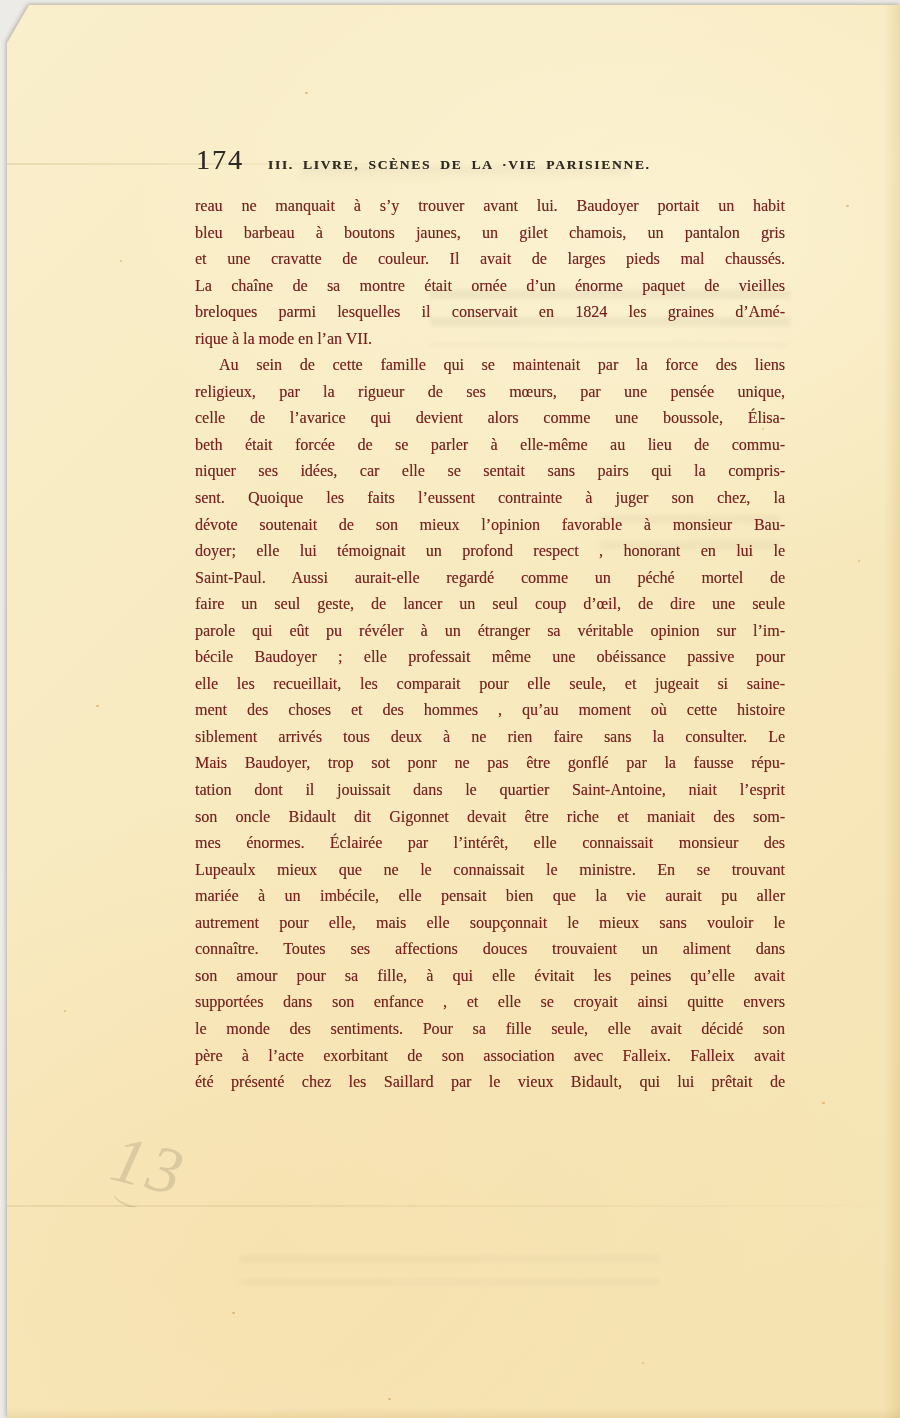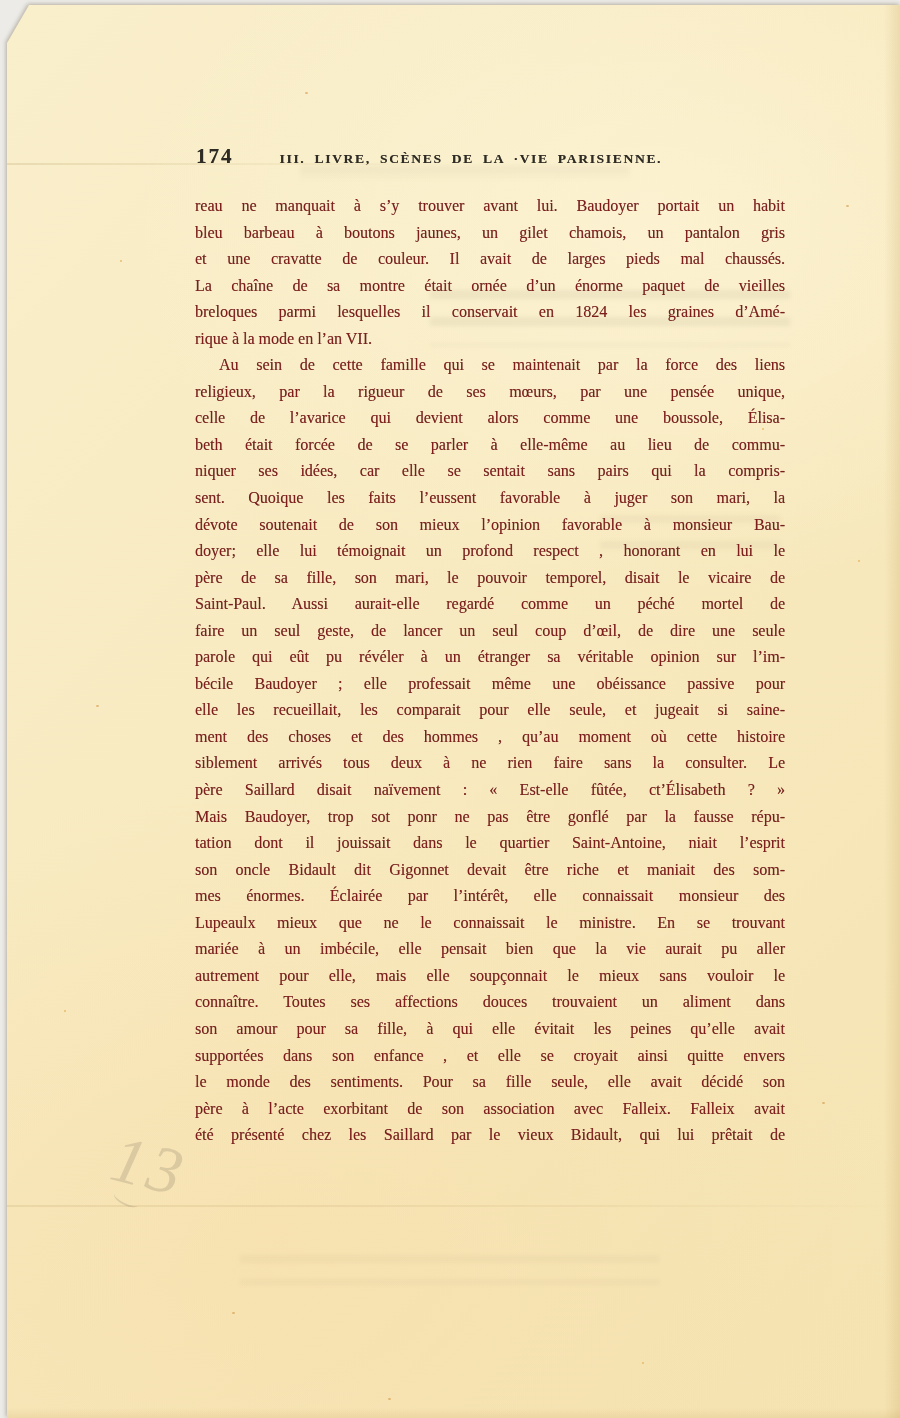--- a/index.html
+++ b/index.html
@@ -35,25 +35,25 @@
 
   .content{ position:absolute; inset:0; }
 
   
   .header{
     position:absolute; left:196px; top:144px; width:600px;
     display:flex; align-items:baseline;
     color:#2e2b24;
   }
   .pagenum{
-    font-size:21px; letter-spacing:2px; font-weight:700;
+    font-size:28px; letter-spacing:2px; font-weight:400;
     text-shadow:.2px .2px .3px rgba(40,35,25,.55);
   }
   .runtitle{
-    margin-left:46px;
+    margin-left:24px;
     font-size:13.5px; font-weight:700;
     letter-spacing:1.7px; word-spacing:4px;
     text-shadow:.2px .2px .3px rgba(40,35,25,.5);
     white-space:nowrap;
   }
 
   
   .text{
     position:absolute; left:195px; top:193px; width:590px;
     font-size:16px; line-height:26.55px;
@@ -142,32 +142,30 @@
         <div class="line">bleu barbeau à boutons jaunes, un gilet chamois, un pantalon gris</div>
         <div class="line">et une cravatte de couleur. Il avait de larges pieds mal chaussés.</div>
         <div class="line">La chaîne de sa montre était ornée d’un énorme paquet de vieilles</div>
         <div class="line">breloques parmi lesquelles il conservait en 1824 les graines d’Amé-</div>
         <div class="line para-end">rique à la mode en l’an VII.</div>
         <div class="line indent">Au sein de cette famille qui se maintenait par la force des liens</div>
         <div class="line">religieux, par la rigueur de ses mœurs, par une pensée unique,</div>
         <div class="line">celle de l’avarice qui devient alors comme une boussole, Élisa-</div>
         <div class="line">beth était forcée de se parler à elle-même au lieu de commu-</div>
         <div class="line">niquer ses idées, car elle se sentait sans pairs qui la compris-</div>
-        <div class="line">sent. Quoique les faits l’eussent favorable à juger son mari, la</div>
+        <div class="line">sent. Quoique les faits l’eussent contrainte à juger son chez, la</div>
         <div class="line">dévote soutenait de son mieux l’opinion favorable à monsieur Bau-</div>
         <div class="line">doyer; elle lui témoignait un profond respect , honorant en lui le</div>
-        <div class="line">père de sa fille, son mari, le pouvoir temporel, disait le vicaire de</div>
         <div class="line">Saint-Paul. Aussi aurait-elle regardé comme un péché mortel de</div>
         <div class="line">faire un seul geste, de lancer un seul coup d’œil, de dire une seule</div>
         <div class="line">parole qui eût pu révéler à un étranger sa véritable opinion sur l’im-</div>
         <div class="line">bécile Baudoyer ; elle professait même une obéissance passive pour</div>
         <div class="line">elle les recueillait, les comparait pour elle seule, et jugeait si saine-</div>
         <div class="line">ment des choses et des hommes , qu’au moment où cette histoire</div>
         <div class="line">siblement arrivés tous deux à ne rien faire sans la consulter. Le</div>
-        <div class="line">père Saillard disait naïvement : « Est-elle fûtée, ct’Élisabeth ? »</div>
         <div class="line">Mais Baudoyer, trop sot ponr ne pas être gonflé par la fausse répu-</div>
         <div class="line">tation dont il jouissait dans le quartier Saint-Antoine, niait l’esprit</div>
         <div class="line">son oncle Bidault dit Gigonnet devait être riche et maniait des som-</div>
         <div class="line">mes énormes. Éclairée par l’intérêt, elle connaissait monsieur des</div>
         <div class="line">Lupeaulx mieux que ne le connaissait le ministre. En se trouvant</div>
         <div class="line">mariée à un imbécile, elle pensait bien que la vie aurait pu aller</div>
         <div class="line">autrement pour elle, mais elle soupçonnait le mieux sans vouloir le</div>
         <div class="line">connaître. Toutes ses affections douces trouvaient un aliment dans</div>
         <div class="line">son amour pour sa fille, à qui elle évitait les peines qu’elle avait</div>
         <div class="line">supportées dans son enfance , et elle se croyait ainsi quitte envers</div>

